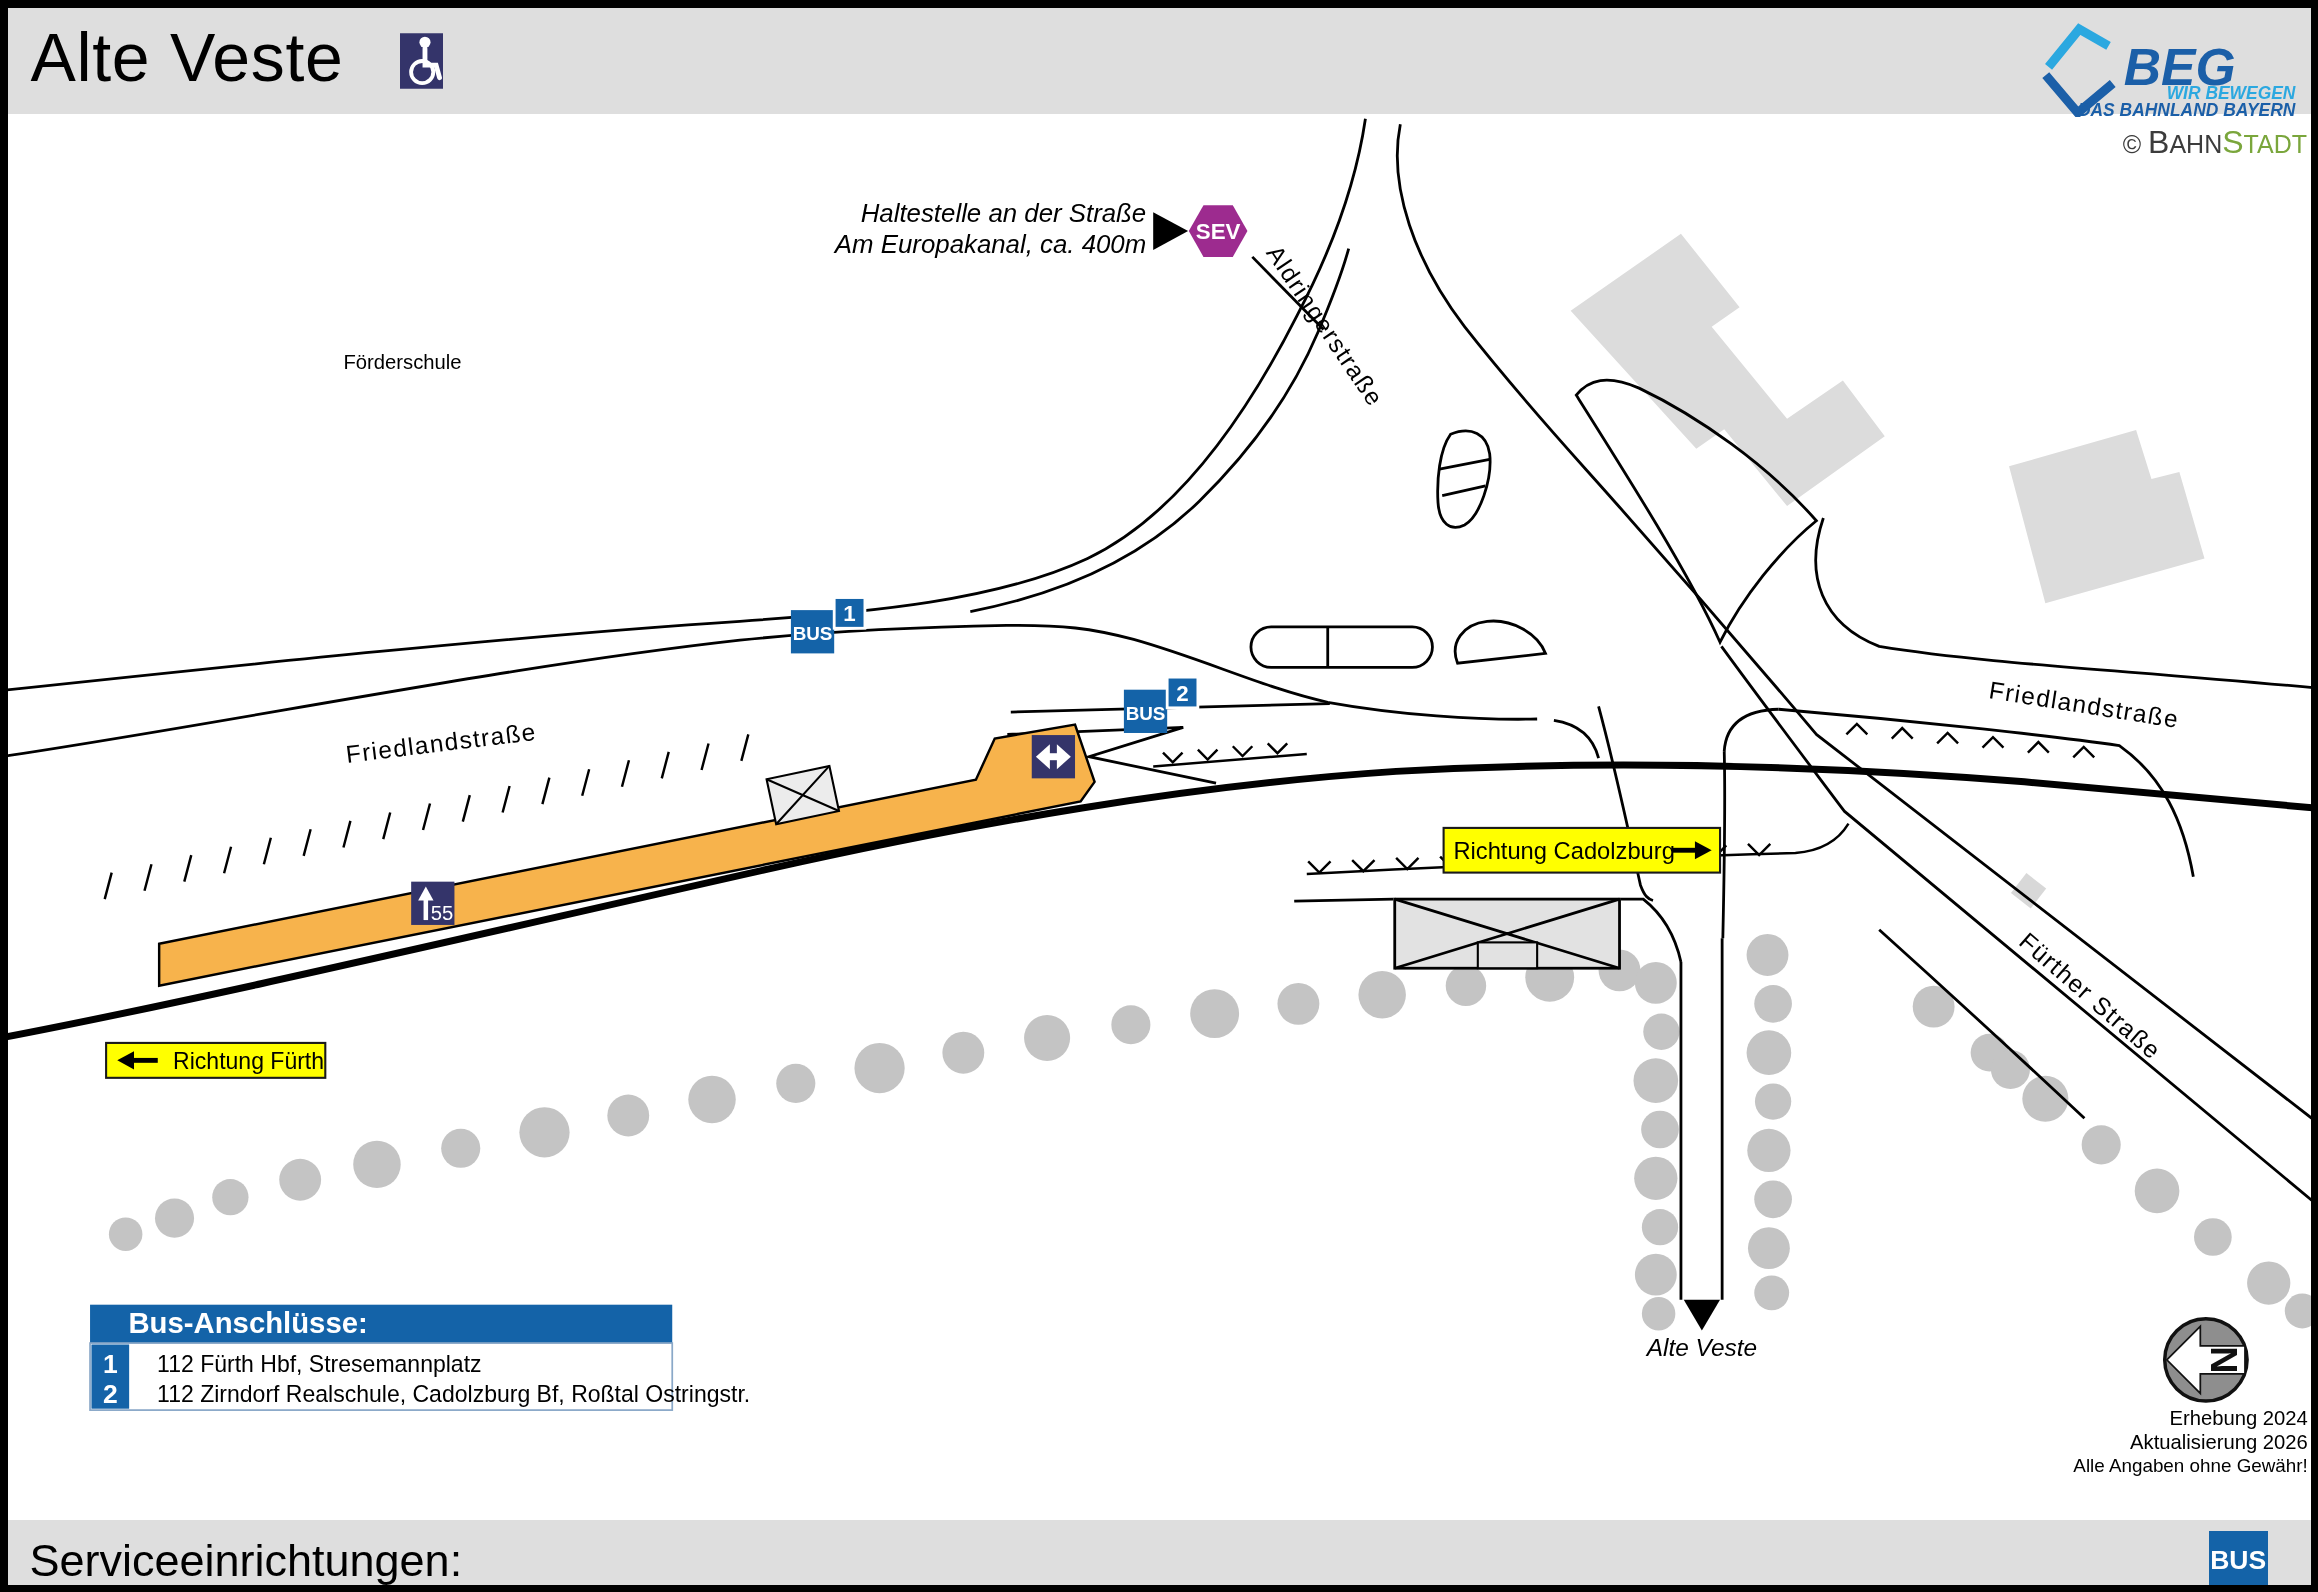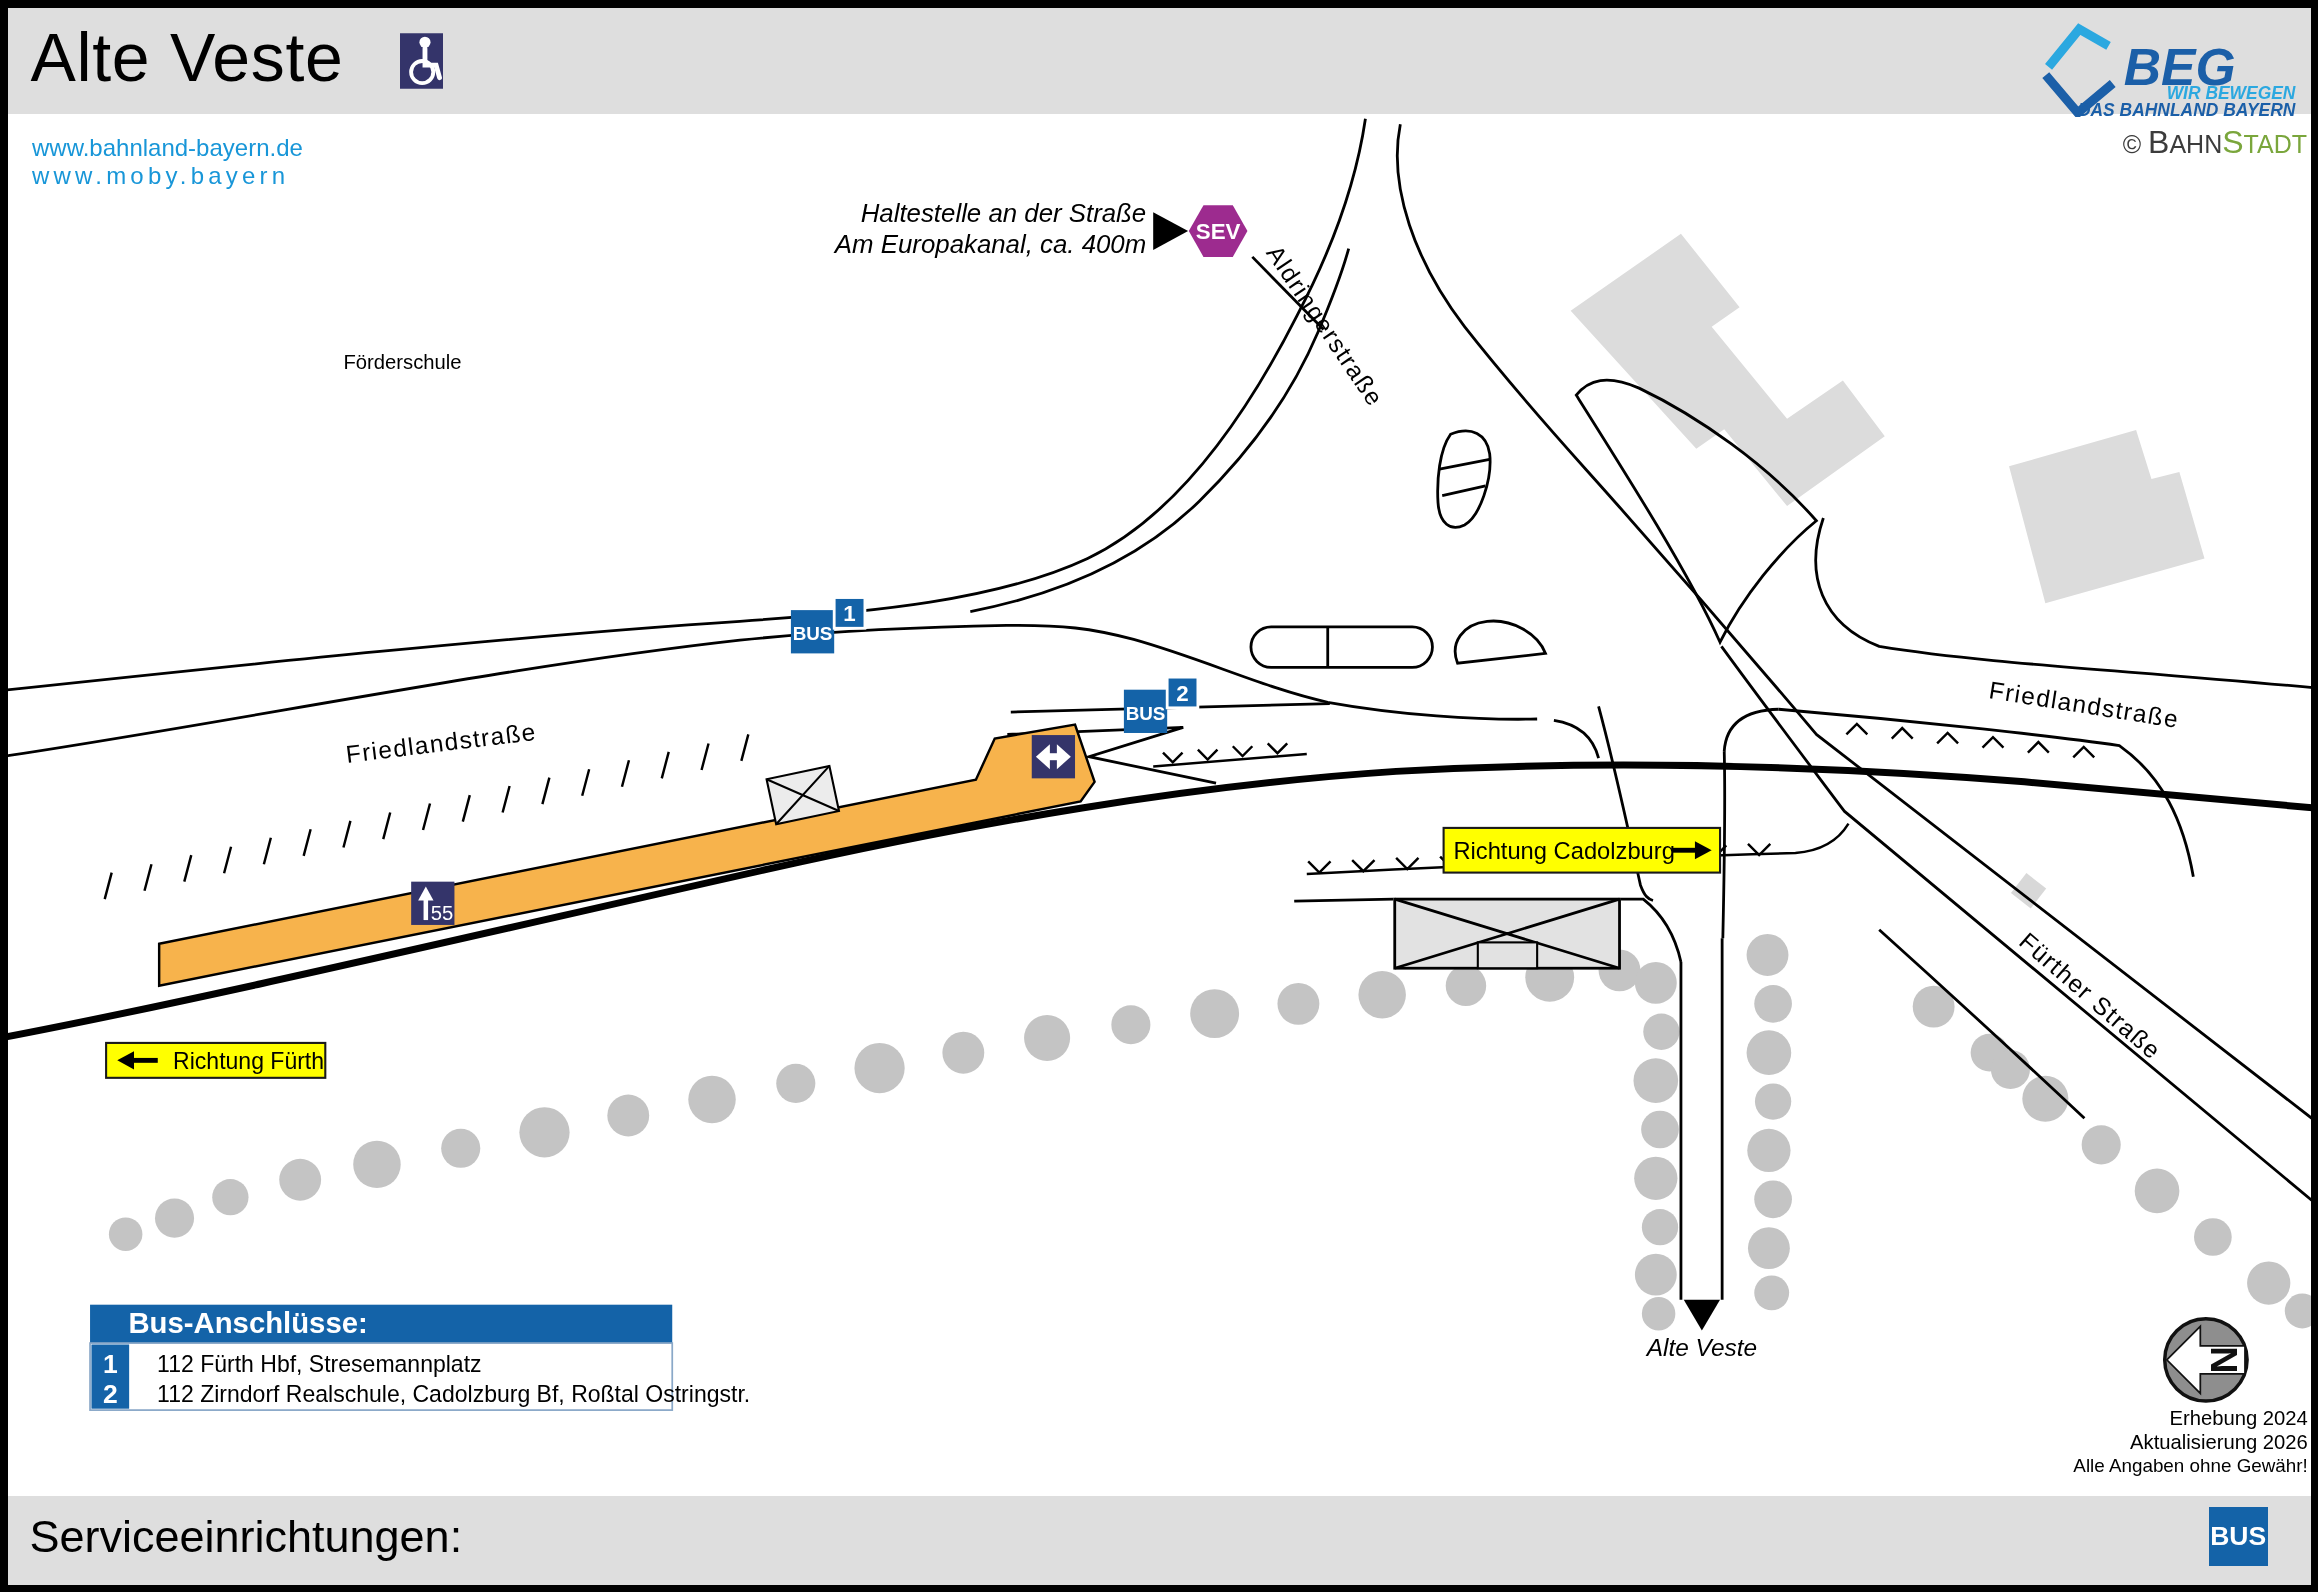--- a/index.html
+++ b/index.html
@@ -10,21 +10,21 @@
   .title{position:absolute;left:22px;top:9.8px;font-size:68px;color:#000;letter-spacing:0.7px;}
   .wheel{position:absolute;left:392px;top:25px;}
   .beglogo{position:absolute;right:9.8px;top:2.8px;}
   .links{position:absolute;left:32px;top:134px;z-index:10;color:#1896d8;font-size:24px;line-height:28px;}
   .links .l2{letter-spacing:4.2px;}
   .bahnstadt{position:absolute;right:12px;top:124px;z-index:10;font-size:25px;color:#3c3c3c;white-space:nowrap;}
   .bahnstadt .big{font-size:32px;}
   .bahnstadt .grn{color:#7aa63c;}
   .bahnstadt .grn.big{color:#7aa63c;}
   .mapsvg{position:absolute;inset:0;z-index:1;}
-  .footer{position:absolute;left:8.4px;right:8.4px;bottom:8.4px;height:89px;background:#dedede;z-index:10;}
+  .footer{position:absolute;left:8.4px;right:8.4px;bottom:8.4px;height:65px;background:#dedede;z-index:10;}
   .footer-label{position:absolute;left:21px;top:15.4px;font-size:45px;color:#000;}
   .footer-bus{position:absolute;right:43px;top:11px;width:59px;height:59px;background:#1463a8;
               color:#fff;font-weight:bold;font-size:26.5px;text-align:center;line-height:59px;}
   
   .rd{fill:none;stroke:#000;stroke-width:4;}
   .rail{fill:none;stroke:#000;stroke-width:10;}
   .tree{fill:#c4c4c4;}
   .lbl{fill:#000;font-family:"Liberation Sans",sans-serif;}
 </style>
 </head>
@@ -231,24 +231,20 @@
     </svg>
     <svg class="beglogo" width="265" height="106" viewBox="0 0 380 152">
       <path d="M 18,80 L 62,26 L 104,50" stroke="#2ba8e0" stroke-width="13" fill="none"></path>
       <path d="M 14,92 L 60,146 L 110,104" stroke="#1b5fa8" stroke-width="13" fill="none"></path>
       <text x="126" y="106" font-size="74" font-weight="bold" font-style="italic" fill="#1b5fa8" font-family="Liberation Sans, sans-serif">BEG</text>
       <text x="372" y="126" font-size="25" font-weight="bold" font-style="italic" fill="#2ba8e0" text-anchor="end" font-family="Liberation Sans, sans-serif">WIR BEWEGEN</text>
       <text x="372" y="150" font-size="25" font-weight="bold" font-style="italic" fill="#1b5fa8" text-anchor="end" font-family="Liberation Sans, sans-serif">DAS BAHNLAND BAYERN</text>
     </svg>
   </div>
 
-  <div class="links">
-    <div class="l1">www.bahnland-bayern.de</div>
-    <div class="l2">www.moby.bayern</div>
-  </div>
   <div class="bahnstadt">
     <span>© </span><span class="big">B</span><span>AHN</span><span class="big grn">S</span><span class="grn">TADT</span>
   </div>
 
   <div class="footer">
     <div class="footer-label">Serviceeinrichtungen:</div>
     <div class="footer-bus">BUS</div>
   </div>
 
   <div class="frame"></div>

